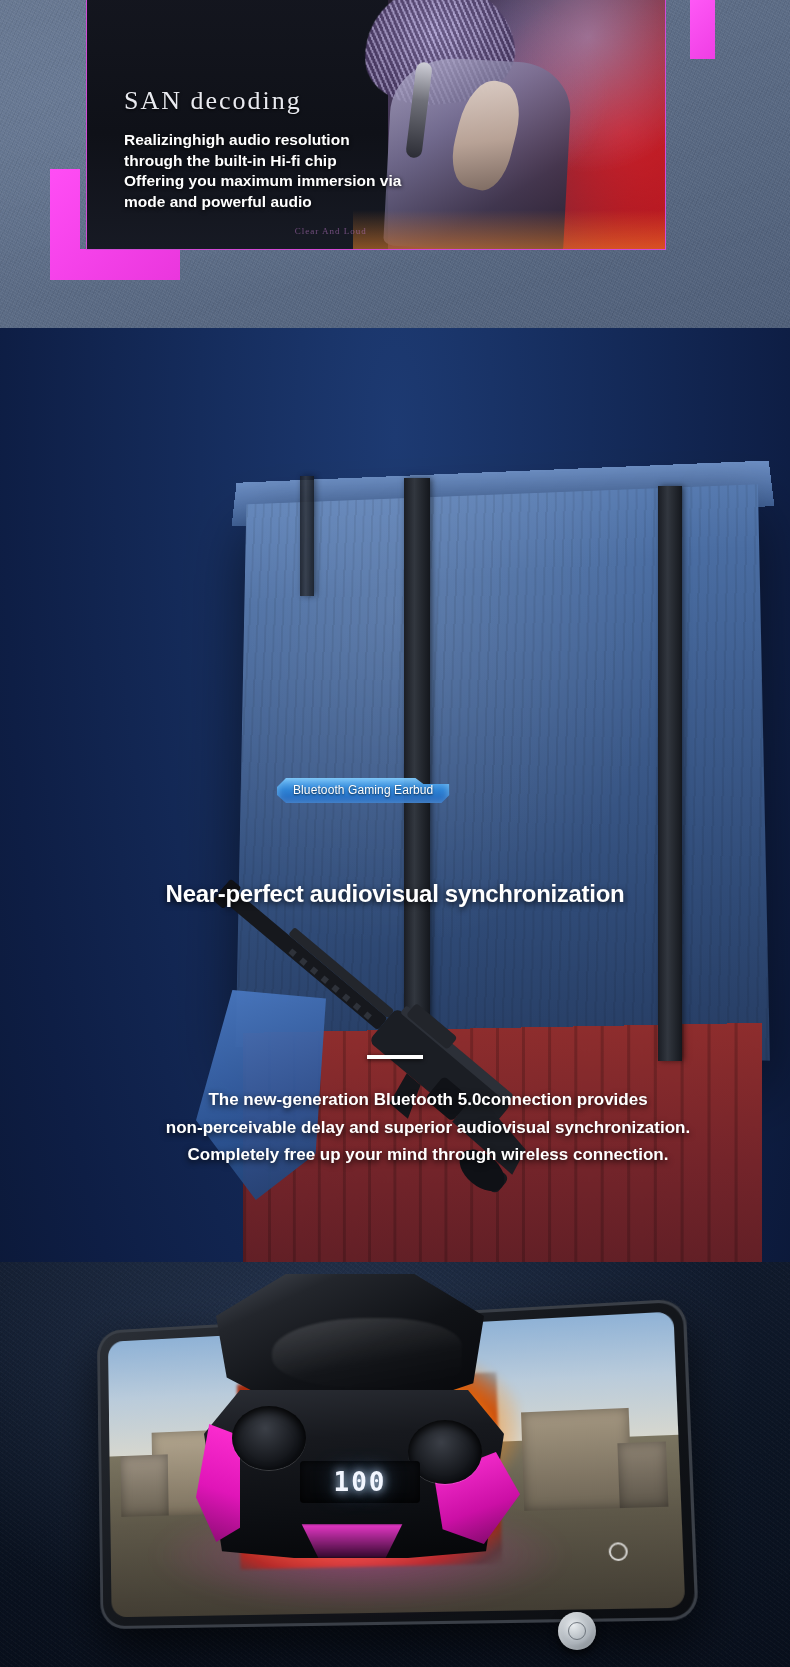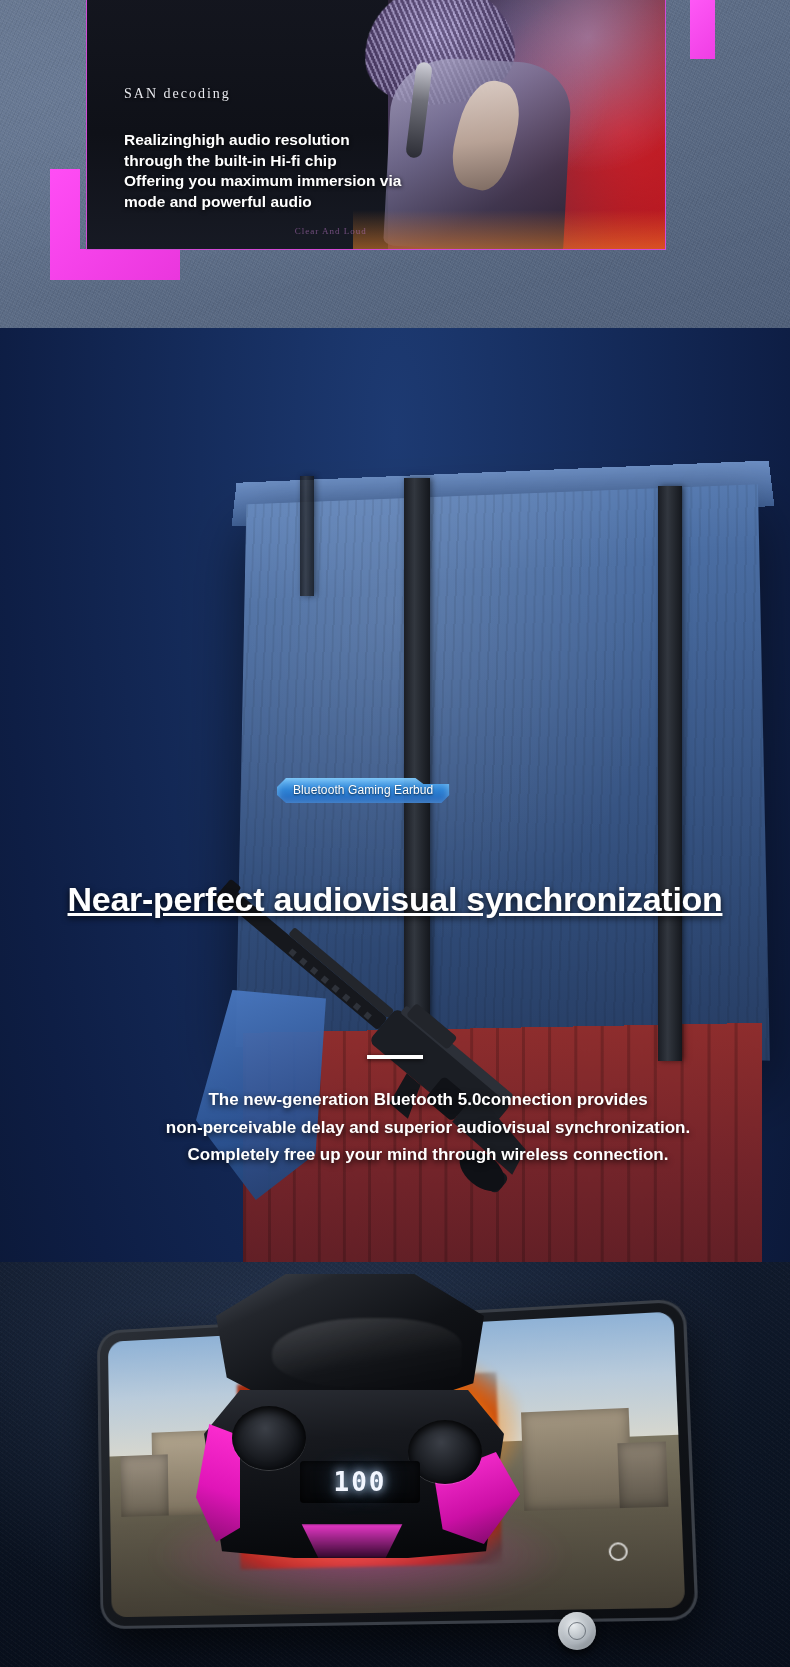--- a/index.html
+++ b/index.html
@@ -162,21 +162,21 @@
     clip-path: polygon(10px 0, 100% 0, 100% calc(100% - 12px), calc(100% - 12px) 100%, 10px 100%, 0 calc(100% - 10px), 0 10px);
     box-shadow:0 0 16px rgba(70,170,255,.85), inset 0 0 10px rgba(190,235,255,.55);
     border-top:1px solid rgba(190,240,255,.9);
   }
 
   .san-decoding {
     position:absolute;
     left:124px; top:86px;
     z-index:6;
     font-family:"Liberation Serif", serif;
-    font-size:14px;
+    font-size:26px;
     letter-spacing:2px;
     color:#e9eaf0;
     text-shadow:0 1px 3px rgba(0,0,0,.9);
   }
 
   .music-copy {
     position:absolute;
     left:124px; top:130px;
     z-index:6;
     width:330px;
@@ -272,25 +272,24 @@
     box-shadow:0 0 14px rgba(80,180,255,.8), inset 0 0 8px rgba(190,235,255,.5);
   }
 
   .headline-1 {
     position:absolute;
     left:0; top:552px;
     width:790px;
     text-align:center;
     z-index:9;
     color:#ffffff;
-    font-size:34px;
+    font-size:24px;
     font-weight:bold;
     letter-spacing:-.3px;
     text-shadow:0 2px 6px rgba(0,0,0,.85);
-    text-decoration:underline;
   }
   .headline-2 {
     position:absolute;
     left:0; top:650px;
     width:790px;
     text-align:center;
     z-index:9;
     color:#ffffff;
     font-size:28px;
     font-weight:bold;

